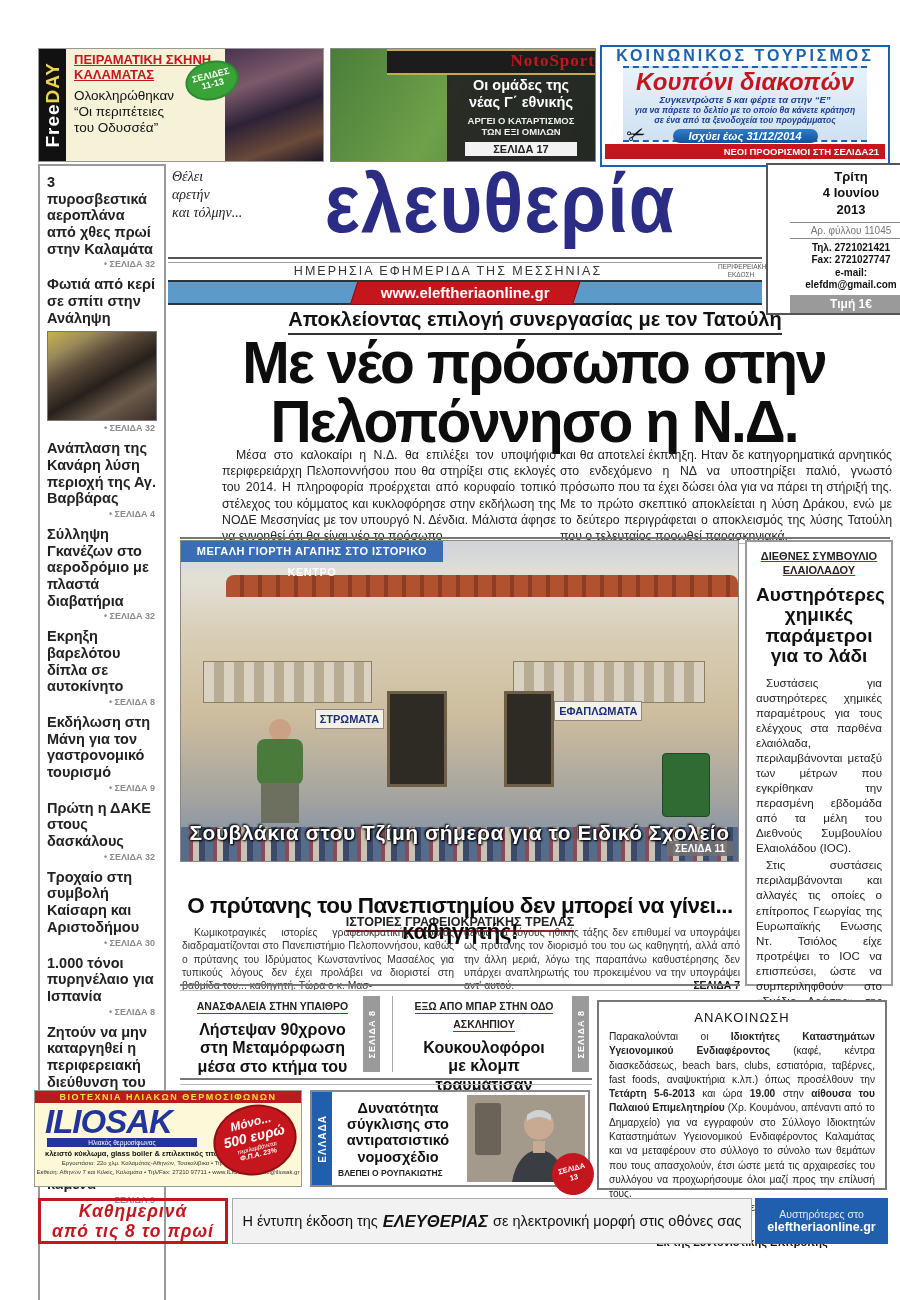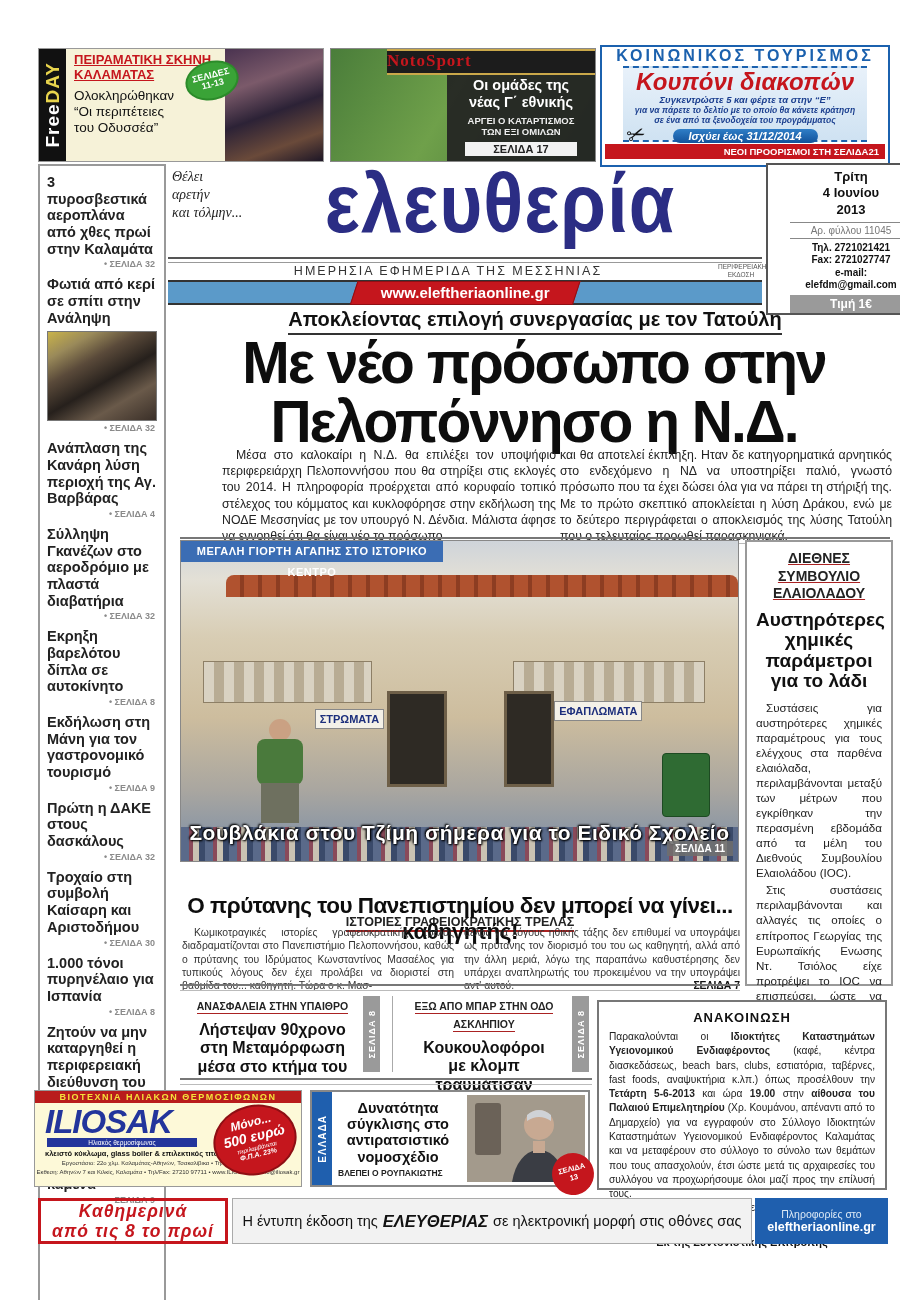--- a/index.html
+++ b/index.html
@@ -18,21 +18,21 @@
   .fd-main{flex:1;padding:4px 4px 2px 8px;position:relative;}
   .fd-kicker{color:#c5161d;font-weight:bold;font-size:13px;line-height:1.15;text-decoration:underline;}
   .fd-title{color:#111;font-size:13.5px;line-height:1.2;margin-top:5px;}
   .fd-badge{position:absolute;right:-12px;top:14px;background:#3aa337;color:#fff;font-weight:bold;font-size:9px;
             line-height:1.05;padding:8px 6px;border-radius:50%;transform:rotate(-14deg);text-align:center;box-shadow:0 0 0 2px #2c8b2a;}
   .fd-photo{width:98px;background:linear-gradient(160deg,#4a3350 0%,#7b5a6a 30%,#2c2236 55%,#6a4a3a 80%,#1d1626 100%);}
 
   .sportbox{left:330px;top:48px;width:264px;height:112px;background:linear-gradient(120deg,#4a7d3a,#6fa04a 45%,#3f6e33);border:1px solid #888;}
   .ns-panel{position:absolute;right:0;top:0;width:148px;height:112px;background:rgba(35,35,35,.92);}
   .ns-brand{position:absolute;left:-60px;right:0;top:0;height:22px;background:#1c1c1c;border-top:2px solid #caa84a;border-bottom:2px solid #caa84a;
-            color:#c5161d;font-family:"Liberation Serif",serif;font-weight:bold;font-size:17px;text-align:left;line-height:20px;letter-spacing:1px;}
+            color:#c5161d;font-family:"Liberation Serif",serif;font-weight:bold;font-size:17px;text-align:right;line-height:20px;letter-spacing:1px;}
   .ns-title{position:absolute;left:0;right:0;top:28px;color:#fff;font-weight:bold;font-size:14.5px;line-height:1.15;text-align:center;}
   .ns-sub{position:absolute;left:0;right:0;top:66px;color:#eee;font-weight:bold;font-size:9.5px;line-height:1.2;text-align:center;}
   .ns-page{position:absolute;left:18px;right:18px;bottom:5px;background:#f2f2f2;color:#222;font-weight:bold;font-size:11px;text-align:center;padding:1px 0;}
 
   .coupon{left:600px;top:45px;width:286px;height:118px;background:#fff;border:2px solid #1b61ae;}
   .cp-head{color:#1b61ae;font-weight:bold;font-size:16px;letter-spacing:3px;text-align:center;padding:0 0 1px;}
   .cp-inner{position:relative;margin:0 21px;height:72px;background:linear-gradient(180deg,#e8f1fa,#cfe2f2);border-top:2px dashed #1b61ae;border-bottom:2px dashed #1b61ae;text-align:center;}
   .cp-title{color:#c5161d;font-weight:bold;font-style:italic;font-size:24px;line-height:1.05;margin-top:1px;}
   .cp-l1{color:#1b3f8f;font-weight:bold;font-style:italic;font-size:9.5px;}
   .cp-l23{color:#1b3f8f;font-style:italic;font-weight:bold;font-size:8.5px;line-height:1.2;}
@@ -87,41 +87,41 @@
   .ph-bin{position:absolute;right:28px;top:212px;width:46px;height:62px;background:#2f6b33;border-radius:4px;border:1px solid #1d4a22;}
   .ph-rug{position:absolute;left:0;right:0;bottom:0;height:34px;background:repeating-linear-gradient(90deg,#5a6a8a 0 8px,#8a4a5a 8px 12px,#c9c2b2 12px 18px,#3a4a6a 18px 24px);}
   .ph-label{position:absolute;left:0;top:0;width:262px;height:21px;background:#3b6db4;color:#fff;font-weight:bold;font-size:11px;
             text-align:center;line-height:21px;letter-spacing:.5px;}
   .ph-caption{position:absolute;left:0;right:0;bottom:16px;text-align:center;color:#fff;font-weight:bold;font-size:21px;
               text-shadow:0 0 3px #000,1px 1px 2px #000,-1px -1px 2px #000;letter-spacing:.5px;}
   .ph-page{position:absolute;right:5px;bottom:5px;background:rgba(110,110,110,.88);color:#fff;font-weight:bold;font-size:10px;padding:2px 8px;}
 
   
   .olive{left:745px;top:540px;width:148px;height:446px;border:2px solid #999;box-sizing:border-box;padding:8px 9px;background:#fff;}
-  .ol-kicker{font-weight:bold;font-size:14px;color:#222;text-align:center;line-height:1.25;text-decoration:underline;text-decoration-color:#a22;}
+  .ol-kicker{font-weight:bold;font-size:11px;color:#222;text-align:center;line-height:1.25;text-decoration:underline;text-decoration-color:#a22;}
   .ol-head{font-weight:bold;font-size:19px;line-height:1.08;color:#111;text-align:center;margin:7px 0 8px;}
   .ol-p{font-size:11.6px;line-height:1.3;color:#222;text-indent:10px;margin:0 0 2px;}
   .ol-page{font-weight:bold;font-size:11.5px;text-align:right;color:#111;}
 
   
   .rc-kicker{left:180px;top:912px;width:560px;text-align:center;}
   .rc-kicker span{font-weight:bold;font-size:12.5px;color:#222;border-bottom:2px solid #a22;padding-bottom:1px;}
   .rc-head{left:180px;top:893px;width:560px;text-align:center;font-weight:bold;font-size:22.5px;color:#0d0d0d;letter-spacing:-.5px;}
   .rc-col{top:926px;width:272px;font-size:10.4px;line-height:1.28;color:#333;}
   .rc-page{font-weight:bold;color:#111;float:right;}
 
   
   .brief-kicker span{font-weight:bold;font-size:10.5px;color:#222;border-bottom:1.5px solid #a22;padding-bottom:1px;}
   .brief-head{font-weight:bold;font-size:16px;line-height:1.15;color:#111;margin-top:7px;}
   .vtab{background:#9a9a9a;color:#fff;font-weight:bold;font-size:9px;display:flex;align-items:center;justify-content:center;}
   .vtab span{writing-mode:vertical-rl;transform:rotate(180deg);letter-spacing:1px;}
 
   
   .ann{left:597px;top:1000px;width:290px;height:190px;border:2px solid #777;box-sizing:border-box;padding:8px 10px;background:#fff;}
-  .ann-title{font-weight:bold;font-size:13px;text-align:center;letter-spacing:1px;color:#111;margin-bottom:5px;}
+  .ann-title{font-weight:normal;font-size:13px;text-align:center;letter-spacing:1px;color:#111;margin-bottom:5px;}
   .ann-body{font-size:10.2px;line-height:1.4;color:#222;}
   .ann-line{font-size:10.2px;line-height:1.35;color:#222;}
   .ann-sign{font-weight:bold;font-size:11px;text-align:center;margin-top:7px;color:#111;}
 
   
   .ilio{left:34px;top:1090px;width:268px;height:97px;background:#fdf9d8;border:1px solid #999;box-sizing:border-box;}
   .il-top{background:#b91c1c;color:#f5e13a;font-weight:bold;font-size:9px;text-align:center;letter-spacing:1.5px;padding:1px 0;}
   .il-logo{color:#23359c;font-weight:bold;font-style:italic;font-size:33px;line-height:1;margin:2px 0 0 10px;letter-spacing:-1px;}
   .il-sub{background:#23359c;color:#fff;font-size:6.5px;text-align:center;width:150px;margin-left:12px;padding:1px 0;}
   .il-tag{font-weight:bold;font-size:7.5px;color:#111;margin:2px 0 1px 10px;}
@@ -390,17 +390,17 @@
   <div class="abs ft-left">
     <div class="pre">Καθημερινά
 από τις 8 το πρωί</div>
   </div>
   <div class="abs ft-center">
     <span>Η έντυπη έκδοση της</span>
     <span class="ft-brand">ΕΛΕΥΘΕΡΙΑΣ</span>
     <span>σε ηλεκτρονική μορφή στις οθόνες σας</span>
   </div>
   <div class="abs ft-right">
-    <div class="ft-r1">Πληροφορίες στο</div>
+    <div class="ft-r1">Αυστηρότερες στο</div>
     <div class="ft-r2">eleftheriaonline.gr</div>
   </div>
 
 </div>
 
 </body></html>

